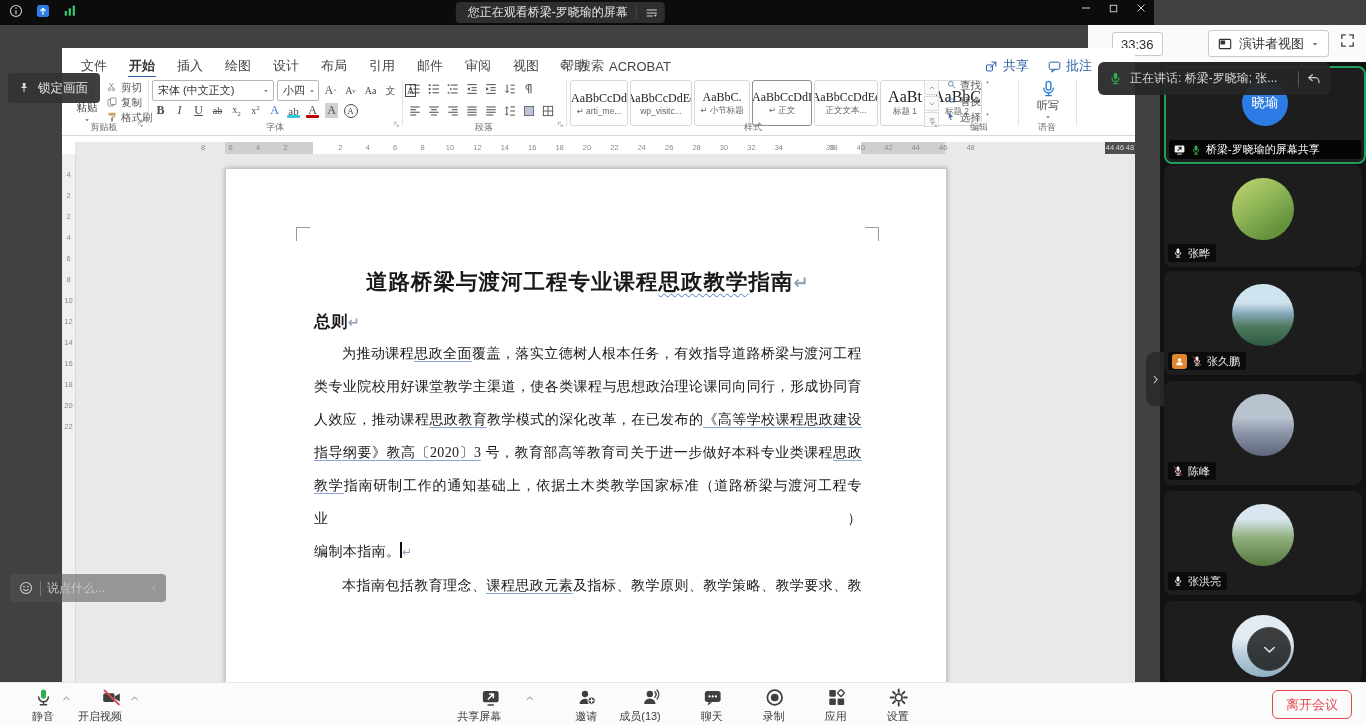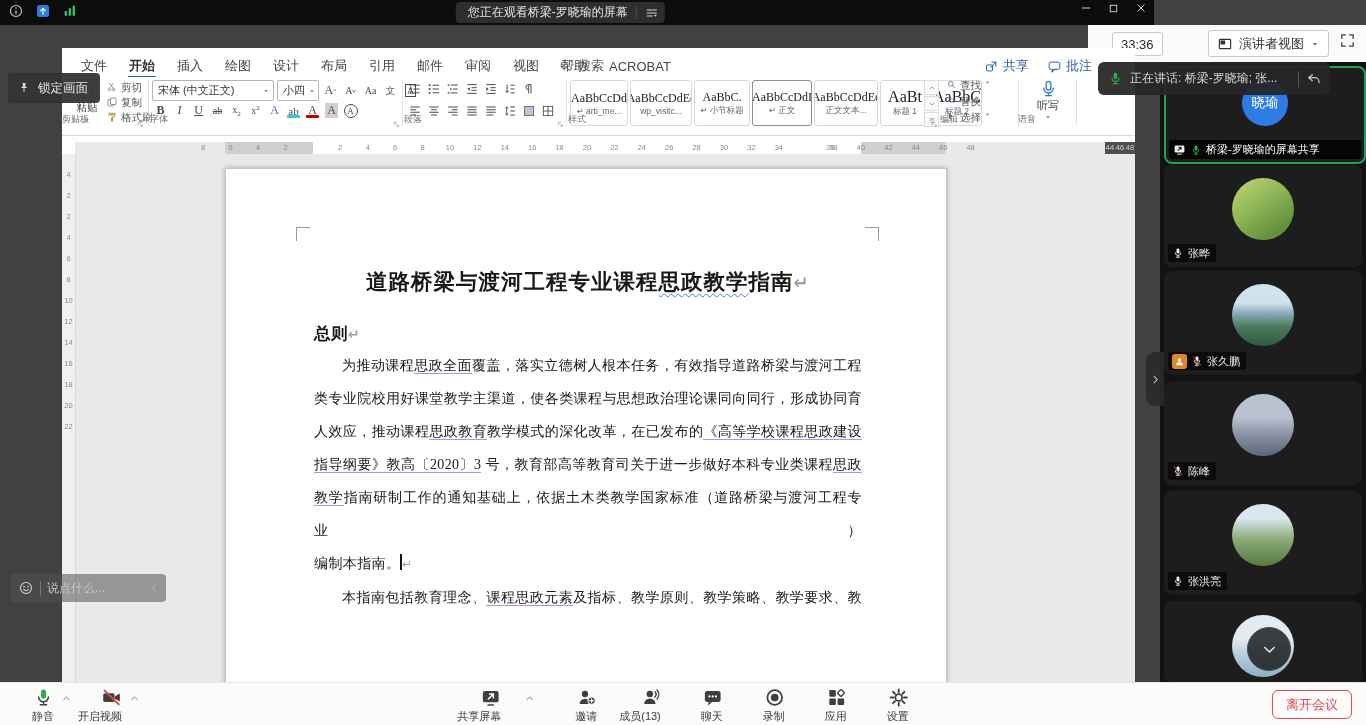--- a/index.html
+++ b/index.html
@@ -31,21 +31,21 @@
   #w-tabs{position:absolute;left:8px;top:7px;height:22px;display:flex;align-items:center;}
   .wtab{position:relative;height:22px;display:flex;align-items:center;padding:0 11px;font-size:13px;color:#444;white-space:nowrap;}
   .wtab.active{font-weight:700;color:#333;}
   .wtab.active .bar{position:absolute;left:10px;right:10px;bottom:-1px;height:2.5px;background:#2b5fa8;}
   #w-search{position:absolute;left:496px;top:9px;display:flex;align-items:center;gap:6px;font-size:13px;color:#555;}
   #w-right{position:absolute;right:43px;top:9px;display:flex;align-items:center;gap:18px;font-size:13px;color:#2b5fa8;}
   #w-right .itm{display:flex;align-items:center;gap:4px;}
 
   #ribbon{position:absolute;left:0;top:29px;width:100%;height:58px;border-bottom:1px solid #d9d9d9;background:#fff;}
   .rsep{position:absolute;top:3px;height:46px;width:1px;background:#e3e3e3;}
-  .rgroup-label{position:absolute;bottom:9px;font-size:9px;color:#6f6f6f;white-space:nowrap;}
+  .rgroup-label{position:absolute;bottom:1px;font-size:9px;color:#6f6f6f;text-align:center;white-space:nowrap;}
   .rlauncher{position:absolute;bottom:2px;}
   .rsmall{font-size:10.5px;color:#555;display:flex;gap:3px;white-space:nowrap;}
   .mb{width:17px;height:17px;border-radius:2px;display:inline-flex;align-items:center;justify-content:center;
       color:#4a4a4a;font-size:11px;position:relative;font-family:"Liberation Serif","DejaVu Serif",serif;}
   .mb .bar{position:absolute;left:2px;right:2px;bottom:1px;height:3px;border-radius:1px;}
   .combo{height:19px;border:1px solid #b5b5b5;border-radius:2px;background:#fff;display:flex;align-items:center;
          font-size:11px;color:#333;padding:0 3px 0 5px;gap:3px;white-space:nowrap;overflow:hidden;}
   .stl{height:44px;border:1px solid #d8d8d8;border-radius:3px;background:#fff;display:flex;flex-direction:column;
        align-items:center;justify-content:center;overflow:hidden;padding:0 2px;}
   .stl .smp{font-size:12px;color:#222;font-family:"Liberation Serif","DejaVu Serif",serif;white-space:nowrap;}
@@ -65,21 +65,21 @@
   #wdoc{position:absolute;left:13px;top:106px;right:0;bottom:0;background:#e9e9e9;overflow:hidden;}
   #page{position:absolute;left:150px;top:14px;width:720px;height:900px;background:#fff;border:1px solid #c6c6c6;
         box-shadow:0 0 5px rgba(0,0,0,.28);}
   #doc-lines{position:absolute;left:88px;right:84px;top:98px;}
   .cmark{position:absolute;width:13px;height:13px;}
   .cmark.l{border-left:1px solid #9a9a9a;border-top:1px solid #9a9a9a;}
   .cmark.r{border-right:1px solid #9a9a9a;border-top:1px solid #9a9a9a;}
   .dl{font-family:"Liberation Serif","DejaVu Serif",serif;font-size:14px;line-height:33px;color:#191919;letter-spacing:.4px;}
   .dl.j{text-align:justify;text-align-last:justify;}
   .dl.bi{text-indent:2em;}
-  .dl.title{font-size:21.5px;line-height:30px;font-weight:700;text-align:center;text-align-last:center;margin-bottom:24px;letter-spacing:1px;}
+  .dl.title{font-size:21.5px;line-height:30px;font-weight:700;text-align:center;text-align-last:center;margin-bottom:12px;letter-spacing:1px;}
   .dl.h2{font-size:16.5px;font-weight:700;line-height:24px;margin-bottom:3px;}
   .useg{border-bottom:1.5px solid #8ba7d7;}
   .dl.title .useg{border-bottom:none;text-decoration:underline wavy #4f7bc6 1px;text-underline-offset:4px;}
   .mseg{color:#93a3b8;font-family:"DejaVu Sans",sans-serif;font-size:.85em;}
   .caret{display:inline-block;width:1.5px;height:16px;background:#111;vertical-align:-2px;}
 
   
   #sidebar{position:absolute;left:1160px;top:62px;width:206px;bottom:42px;background:#121212;}
   .tile{position:absolute;left:4px;width:198px;background:#1d1d1d;border-radius:8px;overflow:hidden;}
   .tile.active{border:2px solid #21a05d;}

